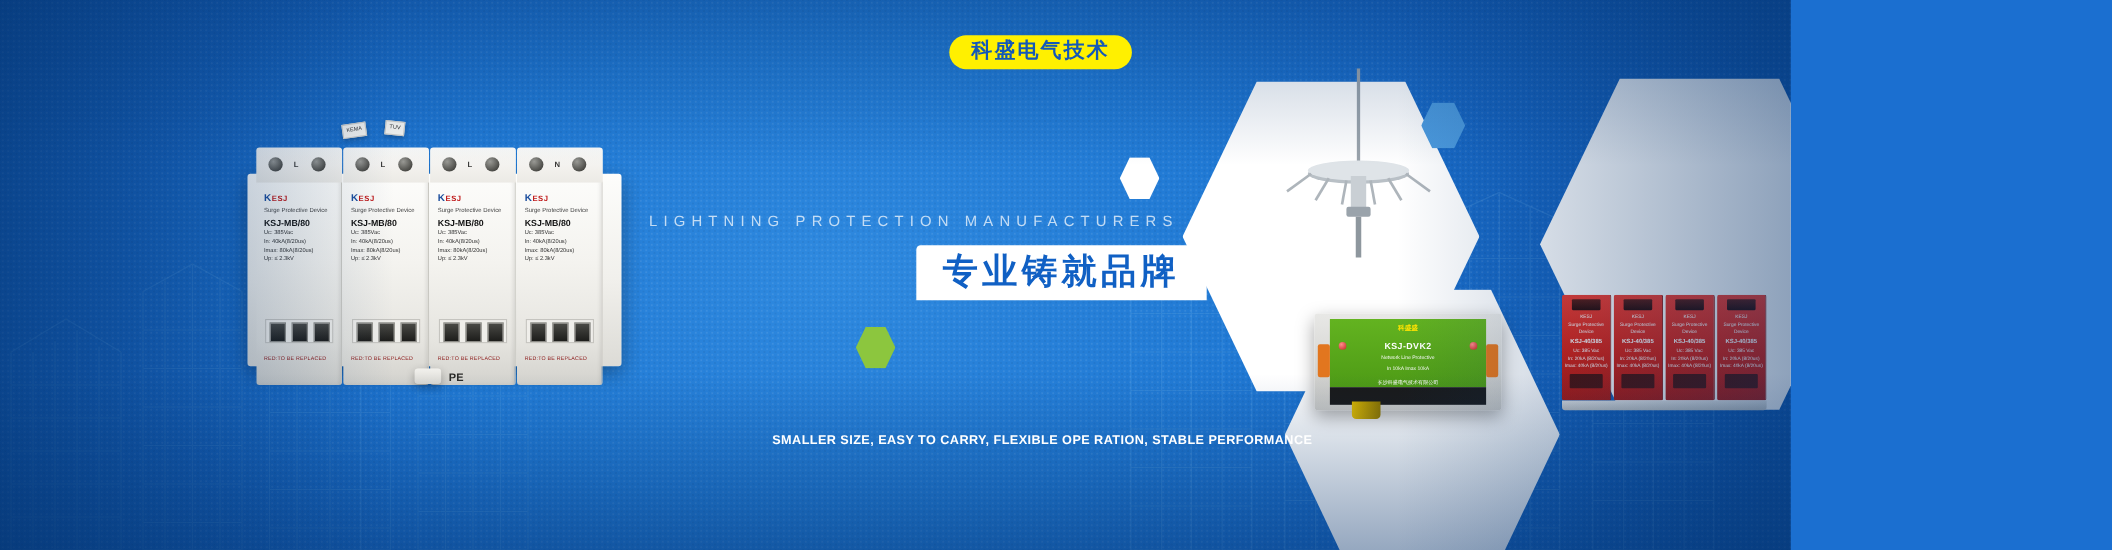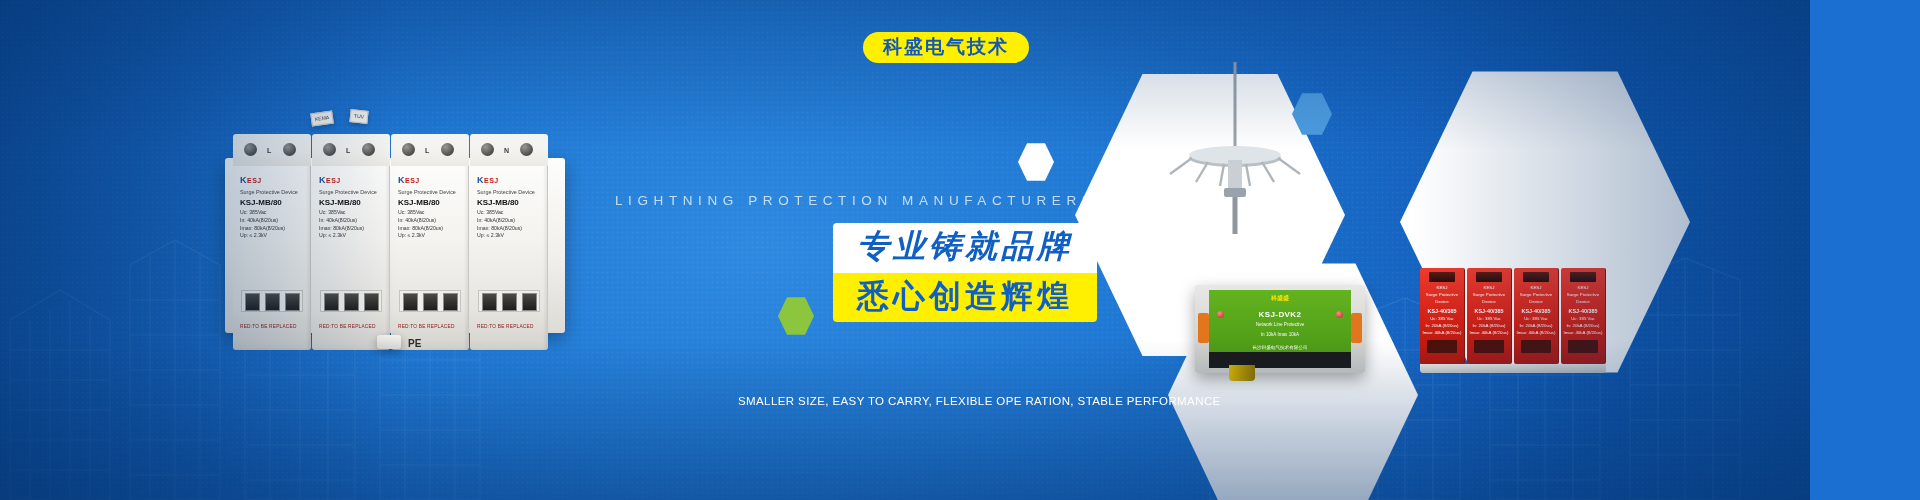--- a/index.html
+++ b/index.html
@@ -2,21 +2,21 @@
 <html><head>
 <meta charset="utf-8">
 <style>
   * { margin:0; padding:0; box-sizing:border-box; }
   body {
     width:1920px; height:500px; overflow:hidden;
     font-family:"Liberation Sans", sans-serif;
     background:#1b6fd0;
   }
   .banner {
-    position:relative; width:1810px; height:500px; overflow:hidden;
+    position:relative; width:1628px; height:500px; overflow:hidden;
     background:
       radial-gradient(ellipse 900px 520px at 760px 250px, #2f8ae0 0%, #2079d4 42%, #1665c2 72%, #0f59b4 100%);
   }
   
   .texture {
     position:absolute; inset:0;
     background-image:
       radial-gradient(circle, rgba(255,255,255,0.085) 0.8px, transparent 0.9px),
       radial-gradient(circle, rgba(0,0,0,0.05) 0.8px, transparent 0.9px);
     background-size:5px 5px, 5px 5px;
@@ -111,37 +111,37 @@
   }
   .headline {
     position:absolute; left:585px; top:72px; width:420px;
     color:#ffffff; font-size:82px; font-weight:bold; letter-spacing:6px;
     line-height:1; white-space:nowrap;
     text-shadow:0 3px 12px rgba(0,40,95,.35);
   }
   .headline-en {
     position:absolute; left:590px; top:193px;
     color:rgba(255,255,255,.72); font-size:13.5px; letter-spacing:5.6px;
-    white-space:nowrap; font-weight:500;margin-left:25px;
+    white-space:nowrap; font-weight:500;
   }
   .slogan { position:absolute; left:833px; top:223px; }
   .slogan-row {
     display:block; font-size:32px; font-weight:bold; color:#1060c4;
     letter-spacing:4px; padding:7px 24px 9px; line-height:1.05; white-space:nowrap;
   }
-  .slogan-row.light { background:#ffffff; border-radius:4px 4px 0 0;font-style:italic; }
+  .slogan-row.light { background:#ffffff; border-radius:4px 4px 0 0; }
   .slogan-row.gold  { background:#fff000; border-radius:0 0 4px 4px; }
   .feature-cn {
     position:absolute; left:718px; top:358px;
     color:#ffffff; font-size:25px; letter-spacing:1.5px; white-space:nowrap;
     text-shadow:0 2px 8px rgba(0,40,95,.35);
   }
   .feature-en {
-    position:absolute; left:738px; top:395px;
-    color:#ffffff; font-size:11.5px; font-weight:normal; letter-spacing:.4px; white-space:nowrap;
+    position:absolute; left:702px; top:395px;
+    color:#ffffff; font-size:11.5px; font-weight:bold; letter-spacing:.4px; white-space:nowrap;
   }
   .green-hex {
     position:absolute; left:778px; top:296px; width:36px; height:40px;
     background:#8cc63e;
     clip-path:polygon(25% 3%, 75% 3%, 100% 50%, 75% 97%, 25% 97%, 0% 50%);
   }
 
   
   .rod { position:absolute; }
   .netbox {
@@ -432,18 +432,17 @@
 
   <div class="vignette"></div>
 
   <div class="pill">科盛电气技术</div>
 
 
   <div class="headline-en">LIGHTNING PROTECTION MANUFACTURERS</div>
 
   <div class="slogan">
     <span class="slogan-row light">专业铸就品牌</span>
-    <span class="slogan-row gold">悉心创造辉煌</span>
   </div>
 
   <div class="feature-en">SMALLER SIZE, EASY TO CARRY, FLEXIBLE OPE RATION, STABLE PERFORMANCE</div>
 
 </div>
 
 </body></html>

